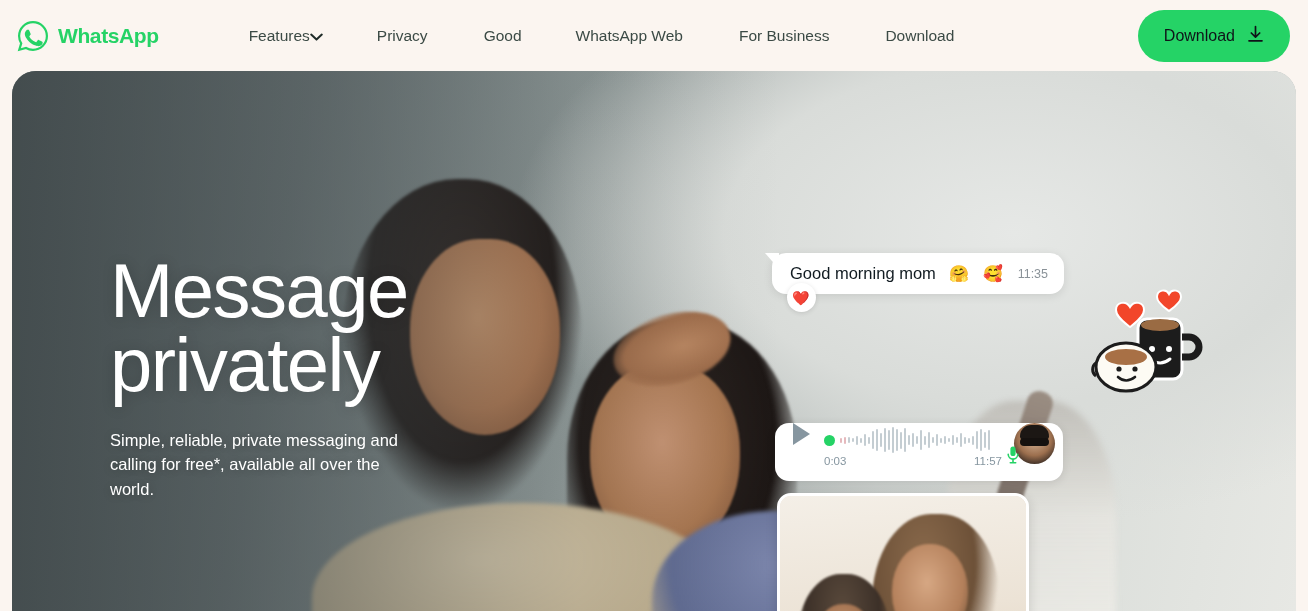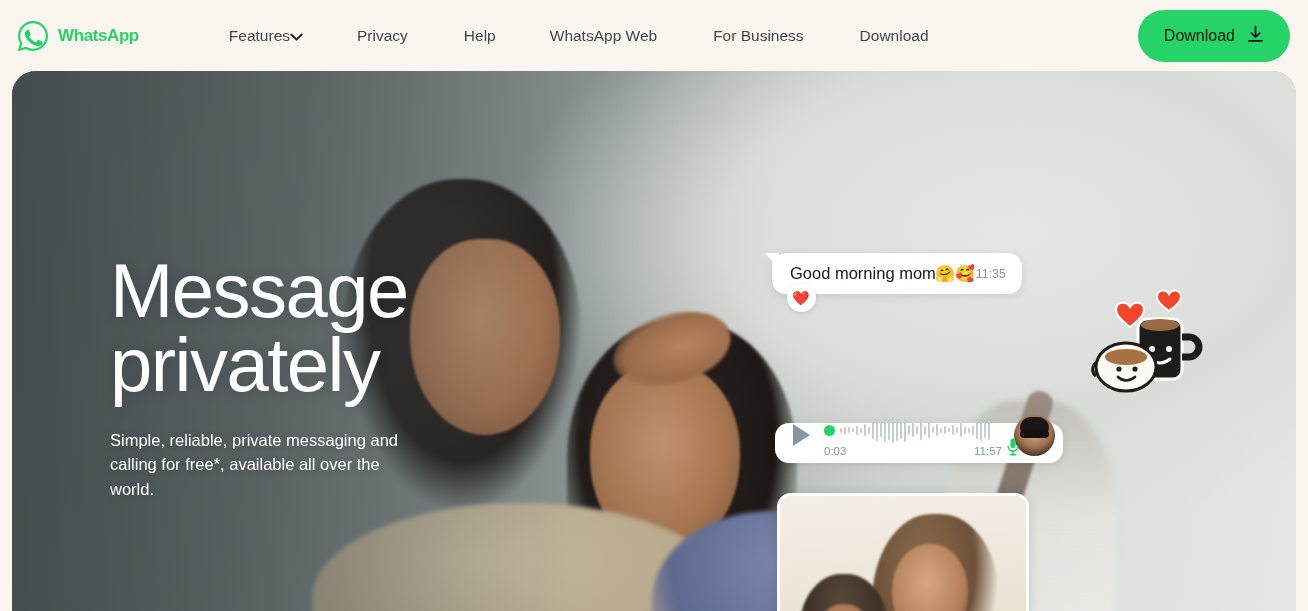--- a/index.html
+++ b/index.html
@@ -21,21 +21,21 @@
   }
   .logo {
     display:flex;
     align-items:center;
     gap:8px;
     cursor:pointer;
     margin-right:74px;
   }
   .logo-mark { width:34px; height:34px; display:block; }
   .logo-word {
-    font-size:17px;
+    font-size:21px;
     font-weight:bold;
     color:#25D366;
     letter-spacing:-0.4px;
     text-align:right;
   }
   .nav {
     display:flex;
     align-items:center;
     gap:0px;
     flex:1;
@@ -174,20 +174,21 @@
 
   
   .bubble {
     position:absolute;
     left:760px; top:182px;
     background:#fff;
     border-radius:14px;
     padding:11px 16px 11px 18px;
     display:flex;
     align-items:center;
+    gap:14px;
     box-shadow:0 2px 10px rgba(0,0,0,0.10);
     z-index:6;
   }
   .bubble::before {
     content:"";
     position:absolute;
     left:-7px; top:0;
     width:14px; height:16px;
     background:#fff;
     clip-path:polygon(100% 0, 100% 100%, 0 0);
@@ -203,25 +204,24 @@
     border-radius:50%;
     display:flex; align-items:center; justify-content:center;
     box-shadow:0 1px 5px rgba(0,0,0,0.12);
     font-size:14px;
     z-index:7;
   }
 
   .voice {
     position:absolute;
     left:763px; top:352px;
-    width:288px; height:40px;
+    width:288px; height:58px;
     background:#fff;
     border-radius:14px;
     display:flex;
-    align-items:center;
     padding:0 8px 16px 18px;
     box-shadow:0 2px 10px rgba(0,0,0,0.10);
     z-index:6;
   }
   .play-tri {
     width:0; height:0;
     border-left:17px solid #8696A0;
     border-top:11px solid transparent;
     border-bottom:11px solid transparent;
     margin-right:14px;
@@ -332,21 +332,21 @@
       <span class="chev">
         <svg width="13" height="8" viewBox="0 0 13 8">
             <path d="M1.2 1.6 L6.5 6.6 L11.8 1.6" fill="none" stroke="#1F2B28" stroke-width="2" stroke-linecap="round" stroke-linejoin="round"></path>
           </svg>
       </span>
     </div>
     <div class="nav-item">
       <span>Privacy</span>
     </div>
     <div class="nav-item">
-      <span>Help</span>
+      <span>Good</span>
     </div>
     <div class="nav-item">
       <span>WhatsApp Web</span>
     </div>
     <div class="nav-item">
       <span>For Business</span>
     </div>
     <div class="nav-item">
       <span>Download</span>
     </div>

